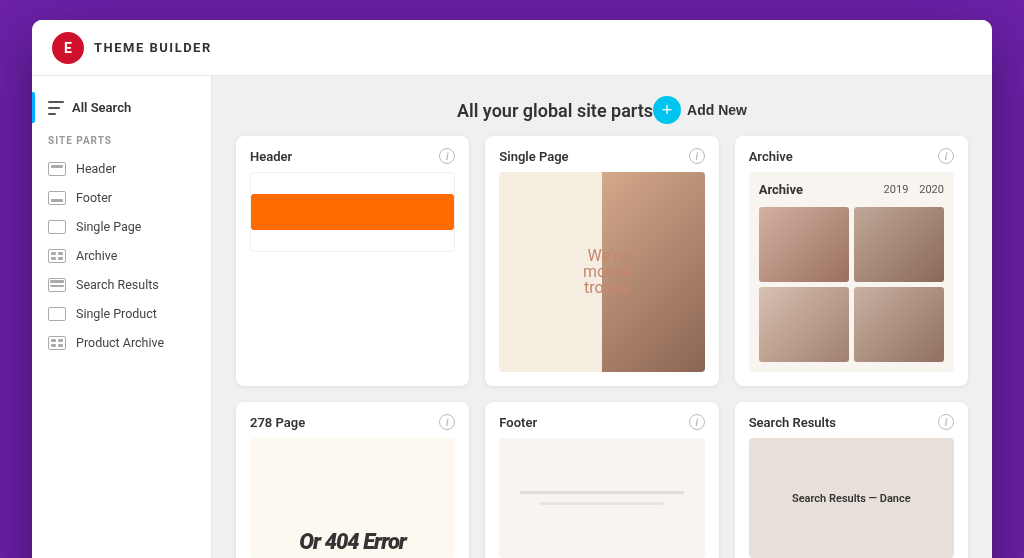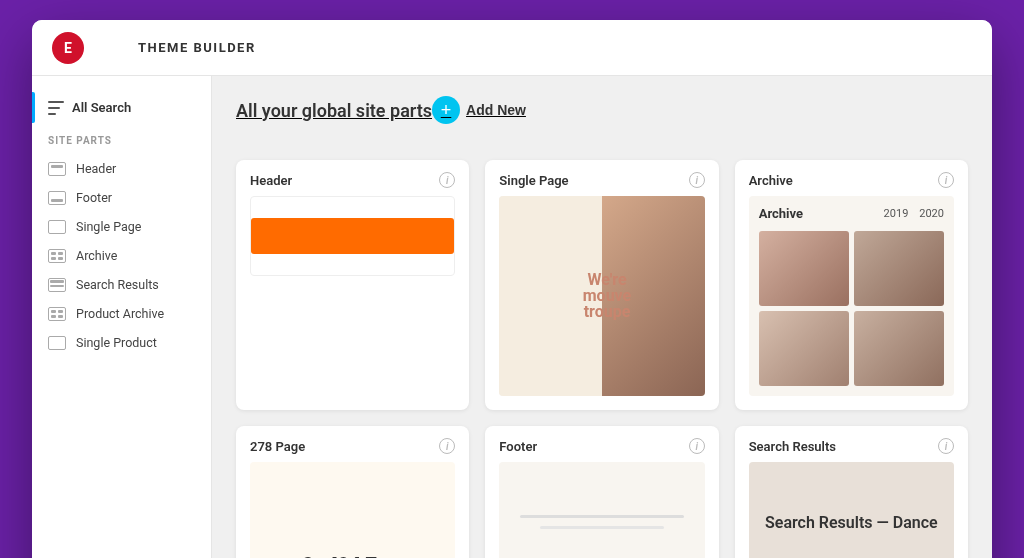--- a/index.html
+++ b/index.html
@@ -45,21 +45,20 @@
       font-size: 14px;
       margin-right: 10px;
       flex-shrink: 0;
     }
     .app-title {
       font-size: 13px;
       font-weight: 700;
       letter-spacing: 1.5px;
       color: #333;
       text-transform: uppercase;
-      margin-left: 44px;
     }
     
     .main-layout {
       display: flex;
       flex: 1;
       overflow: hidden;
     }
     
     .sidebar {
       width: 180px;
@@ -175,23 +174,22 @@
     
     .content-area {
       flex: 1;
       padding: 20px 24px;
       overflow-y: auto;
       background: #f0f0f0;
     }
     .content-header {
       display: flex;
       align-items: center;
-      justify-content: flex-start;
-      margin-bottom: 36px;
-      text-decoration: underline;
+      justify-content: center;
+      margin-bottom: 12px;
     }
     .content-title {
       font-size: 18px;
       font-weight: 600;
       color: #333;
     }
     .add-new-btn {
       display: flex;
       align-items: center;
       gap: 6px;
@@ -331,21 +329,21 @@
     
     .search-results-preview {
       width: 100%;
       height: 100%;
       background: #e8e0d8;
       display: flex;
       align-items: center;
       justify-content: center;
     }
     .search-results-text {
-      font-size: 16px;
+      font-size: 11px;
       font-weight: 600;
       color: #333;
       text-align: center;
     }
     .card-preview.short {
       height: 120px;
     }
     .card-preview.tall {
       height: 200px;
     }
@@ -398,31 +396,31 @@
         <span class="sidebar-item-label">Archive</span>
       </div>
       <div class="sidebar-item">
         <div class="sidebar-item-icon" style="position:relative;">
           <div style="position:absolute;top:1px;left:1px;right:1px;height:3px;background:#aaa;border-radius:1px;"></div>
           <div style="position:absolute;top:6px;left:1px;right:1px;height:2px;background:#aaa;border-radius:1px;"></div>
         </div>
         <span class="sidebar-item-label">Search Results</span>
       </div>
       <div class="sidebar-item">
+        <div class="sidebar-item-icon"></div>
+        <span class="sidebar-item-label">Single Product</span>
+      </div>
+      <div class="sidebar-item">
         <div class="sidebar-item-icon grid-icon">
           <span></span>
             <span></span>
             <span></span>
             <span></span>
         </div>
         <span class="sidebar-item-label">Product Archive</span>
-      </div>
-      <div class="sidebar-item">
-        <div class="sidebar-item-icon"></div>
-        <span class="sidebar-item-label">Single Product</span>
       </div>
     </div>
 
     <div class="content-area">
       <div class="content-header">
         <h1 class="content-title">All your global site parts</h1>
         <button class="add-new-btn">
           <div class="add-new-icon">+</div>
           <span>Add New</span>
         </button>
@@ -441,21 +439,21 @@
         </div>
 
         <div class="card">
           <div class="card-header">
             <span class="card-title">Single Page</span>
             <div class="card-info-icon">i</div>
           </div>
           <div class="card-preview tall">
             <div class="single-page-preview">
               <div class="single-page-image"></div>
-              <div class="single-page-text" style="font-size:16px;color:#c8856e;font-weight:700;line-height:1;z-index:2;position:relative;padding-left:10px;">We're<br>mouve<br>troupe</div>
+              <div class="single-page-text" style="font-size:16px;color:#c8856e;font-weight:400;line-height:1;z-index:2;position:relative;padding-left:10px;">We're<br>mouve<br>troupe</div>
             </div>
           </div>
         </div>
 
         <div class="card">
           <div class="card-header">
             <span class="card-title">Archive</span>
             <div class="card-info-icon">i</div>
           </div>
           <div class="card-preview tall">

